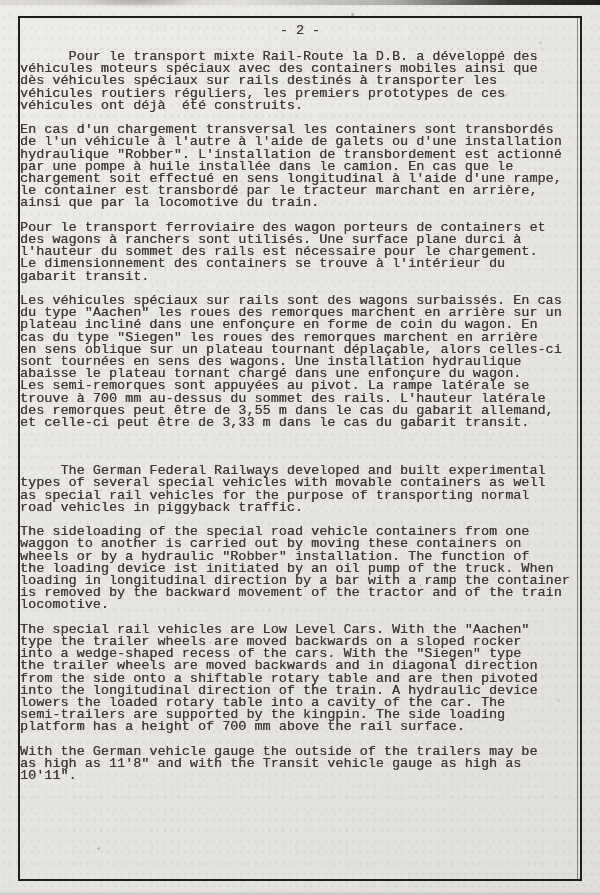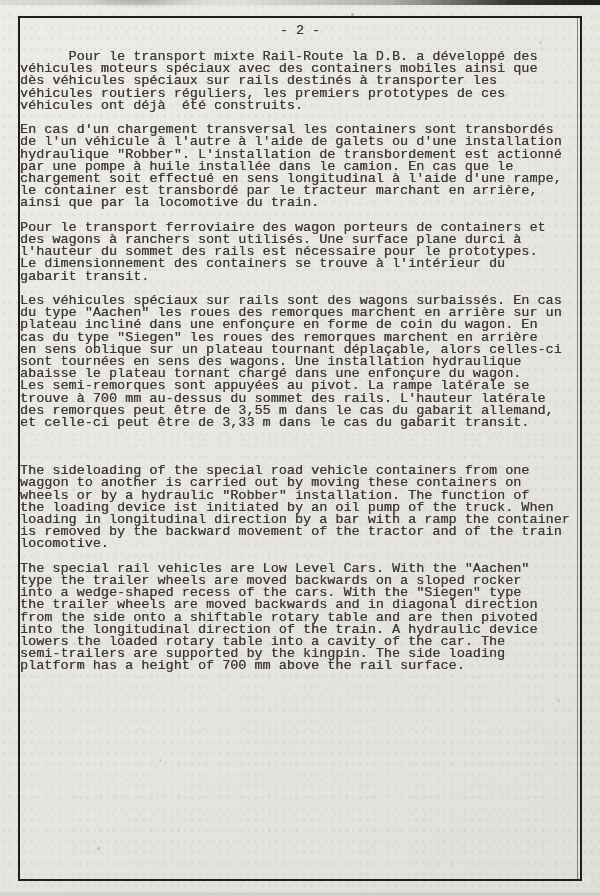--- a/index.html
+++ b/index.html
@@ -145,49 +145,56 @@
 véhicules ont déjà  été construits.</p>
         <p>En cas d'un chargement transversal les containers sont transbordés
 de l'un véhicule à l'autre à l'aide de galets ou d'une installation
 hydraulique "Robber". L'installation de transbordement est actionné
 par une pompe à huile installée dans le camion. En cas que le
 chargement soit effectué en sens longitudinal à l'aide d'une rampe,
 le container est transbordé par le tracteur marchant en arrière,
 ainsi que par la locomotive du train.</p>
         <p>Pour le transport ferroviaire des wagon porteurs de containers et
 des wagons à ranchers sont utilisés. Une surface plane durci à
-l'hauteur du sommet des rails est nécessaire pour le prototypes.
+l'hauteur du sommet des rails est nécessaire pour le chargement.
 Le dimensionnement des containers se trouve à l'intérieur du
 gabarit transit.</p>
         <p>Les véhicules spéciaux sur rails sont des wagons surbaissés. En cas
 du type "Aachen" les roues des remorques marchent en arrière sur un
 plateau incliné dans une enfonçure en forme de coin du wagon. En
 cas du type "Siegen" les roues des remorques marchent en arrière
 en sens oblique sur un plateau tournant déplaçable, alors celles-ci
 sont tournées en sens des wagons. Une installation hydraulique
 abaisse le plateau tornant chargé dans une enfonçure du wagon.
 Les semi-remorques sont appuyées au pivot. La rampe latérale se
 trouve à 700 mm au-dessus du sommet des rails. L'hauteur latérale
 des remorques peut être de 3,55 m dans le cas du gabarit allemand,
 et celle-ci peut être de 3,33 m dans le cas du gabarit transit.</p>
       </section>
 
       <section class="english">
+        <p>     The German Federal Railways developed and built experimental
+types of several special vehicles with movable containers as well
+as special rail vehicles for the purpose of transporting normal
+road vehicles in piggyback traffic.</p>
         <p>The sideloading of the special road vehicle containers from one
 waggon to another is carried out by moving these containers on
 wheels or by a hydraulic "Robber" installation. The function of
 the loading device ist initiated by an oil pump of the truck. When
 loading in longitudinal direction by a bar with a ramp the container
 is removed by the backward movement of the tractor and of the train
 locomotive.</p>
         <p>The special rail vehicles are Low Level Cars. With the "Aachen"
 type the trailer wheels are moved backwards on a sloped rocker
 into a wedge-shaped recess of the cars. With the "Siegen" type
 the trailer wheels are moved backwards and in diagonal direction
 from the side onto a shiftable rotary table and are then pivoted
 into the longitudinal direction of the train. A hydraulic device
 lowers the loaded rotary table into a cavity of the car. The
 semi-trailers are supported by the kingpin. The side loading
 platform has a height of 700 mm above the rail surface.</p>
+        <p>With the German vehicle gauge the outside of the trailers may be
+as high as 11'8" and with the Transit vehicle gauge as high as
+10'11".</p>
       </section>
     </div>
   </div>
 </div>
 
 </body></html>

